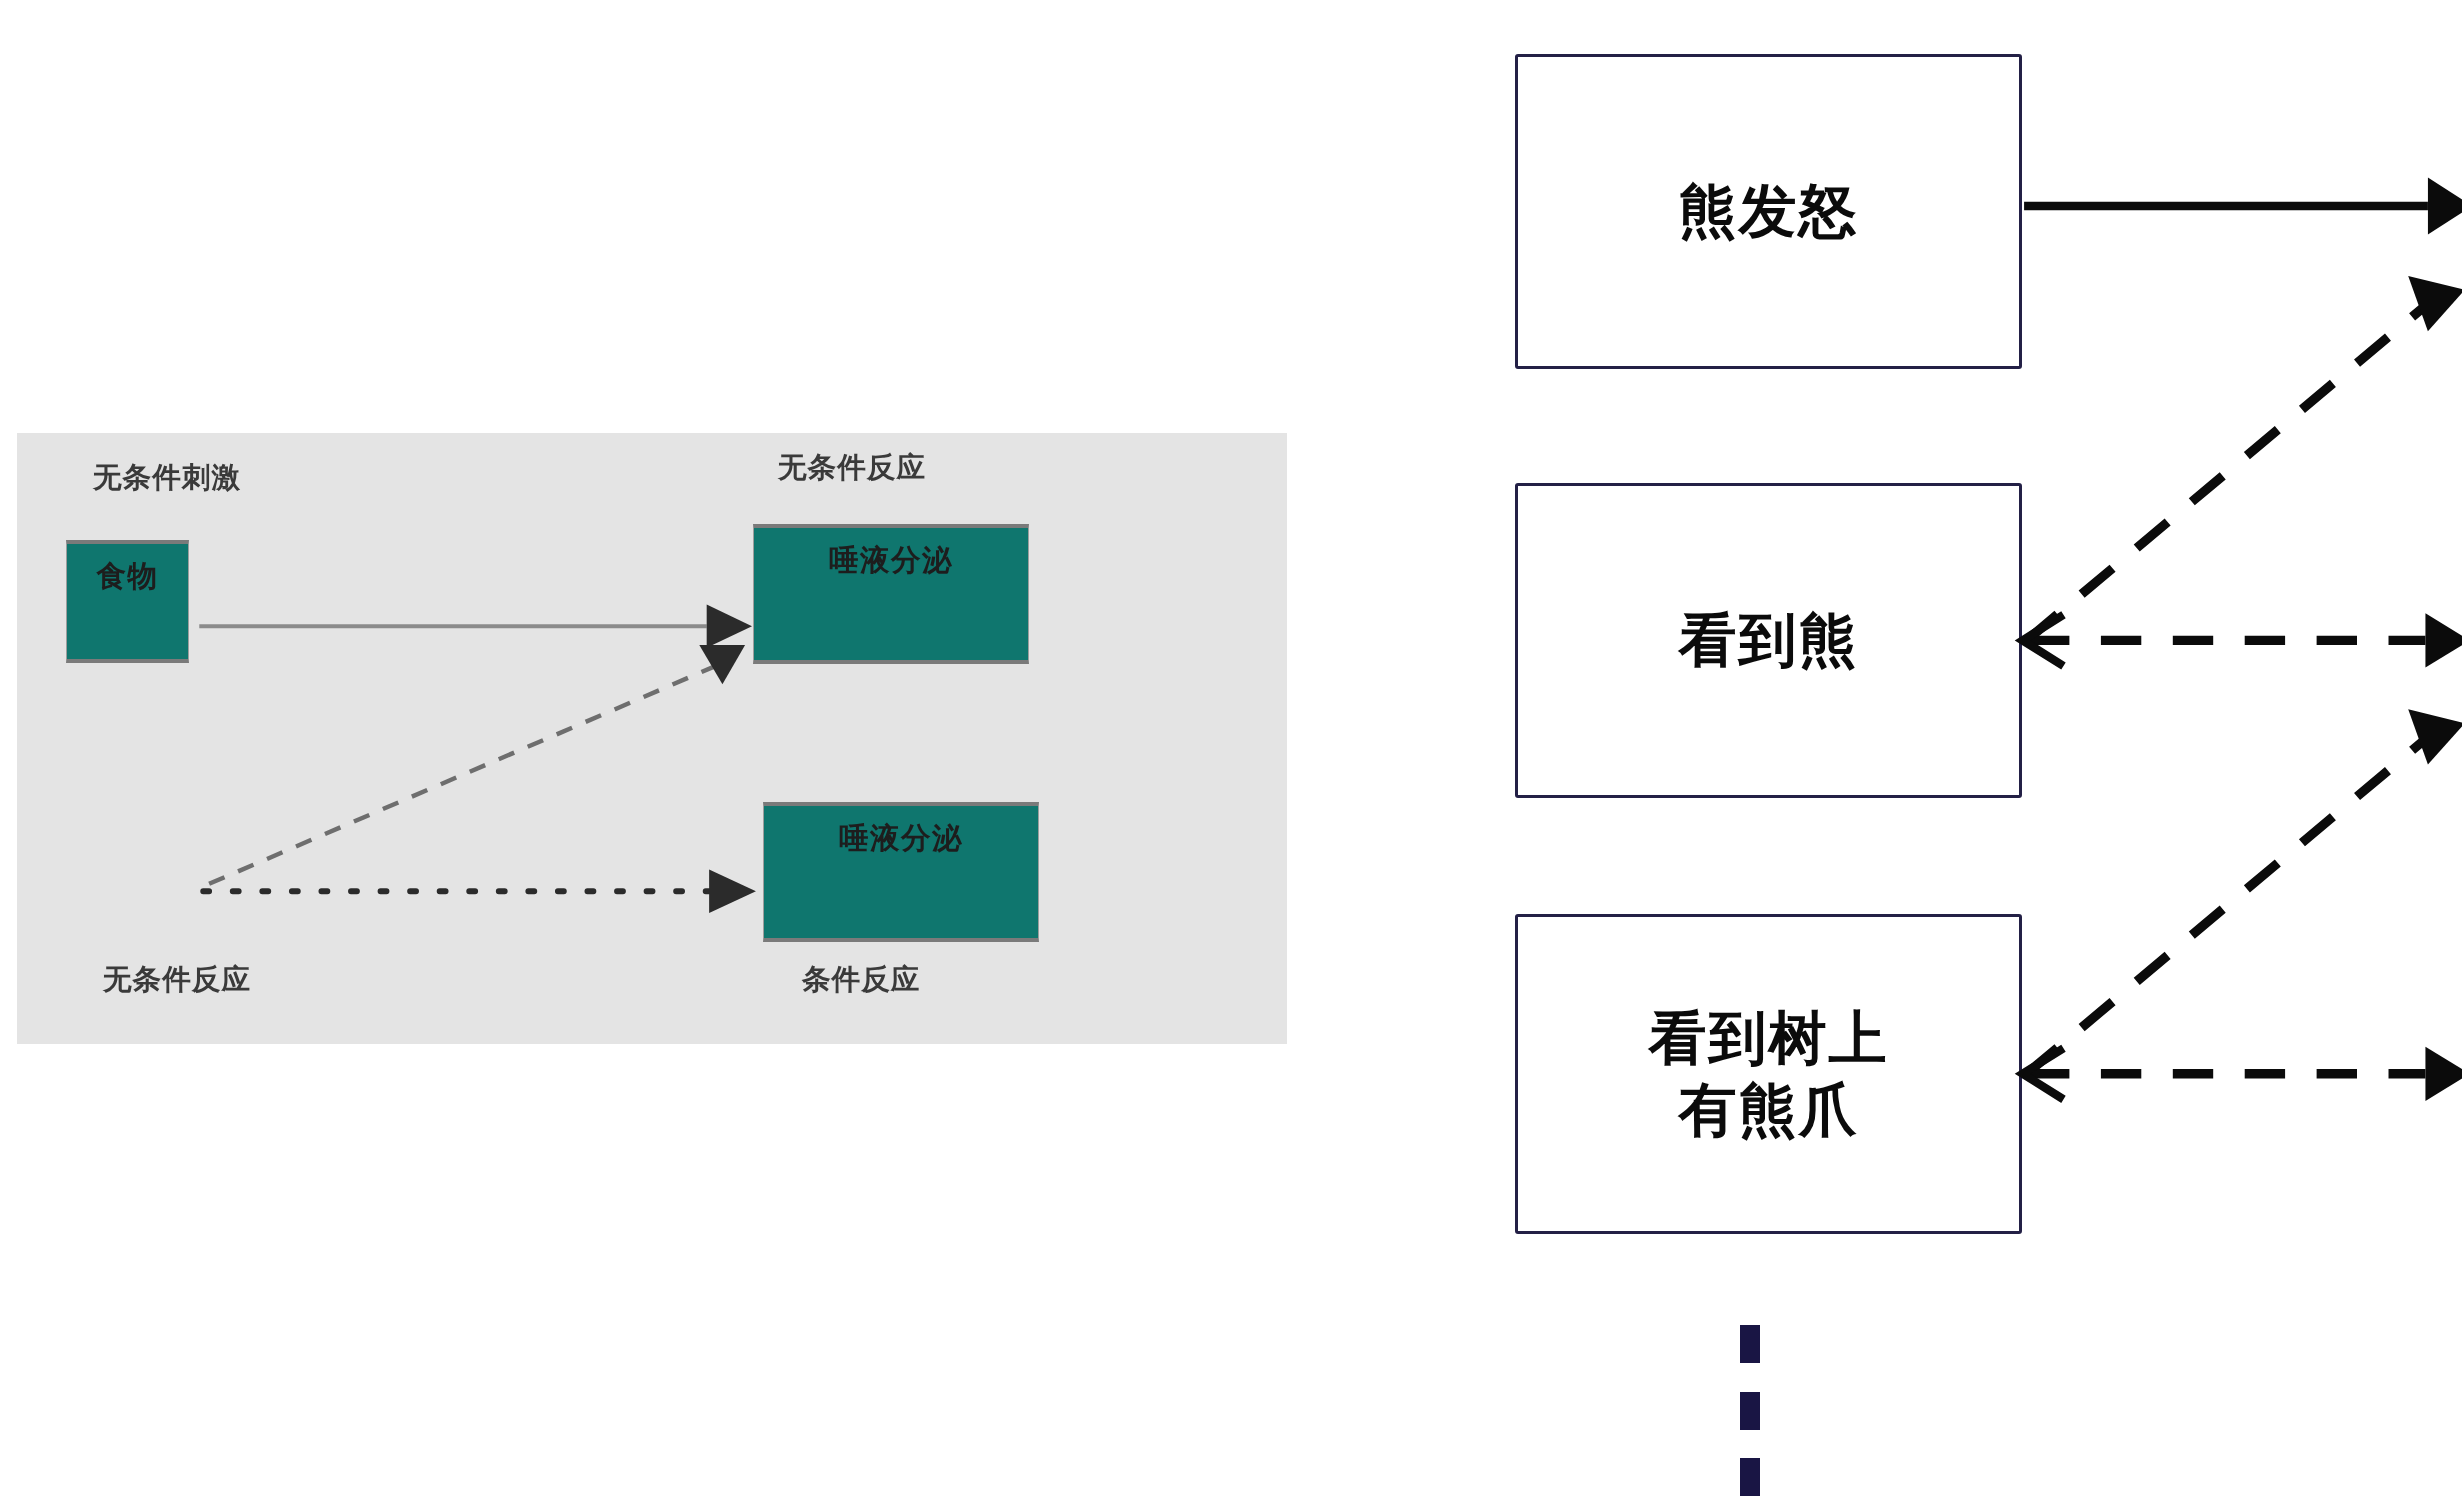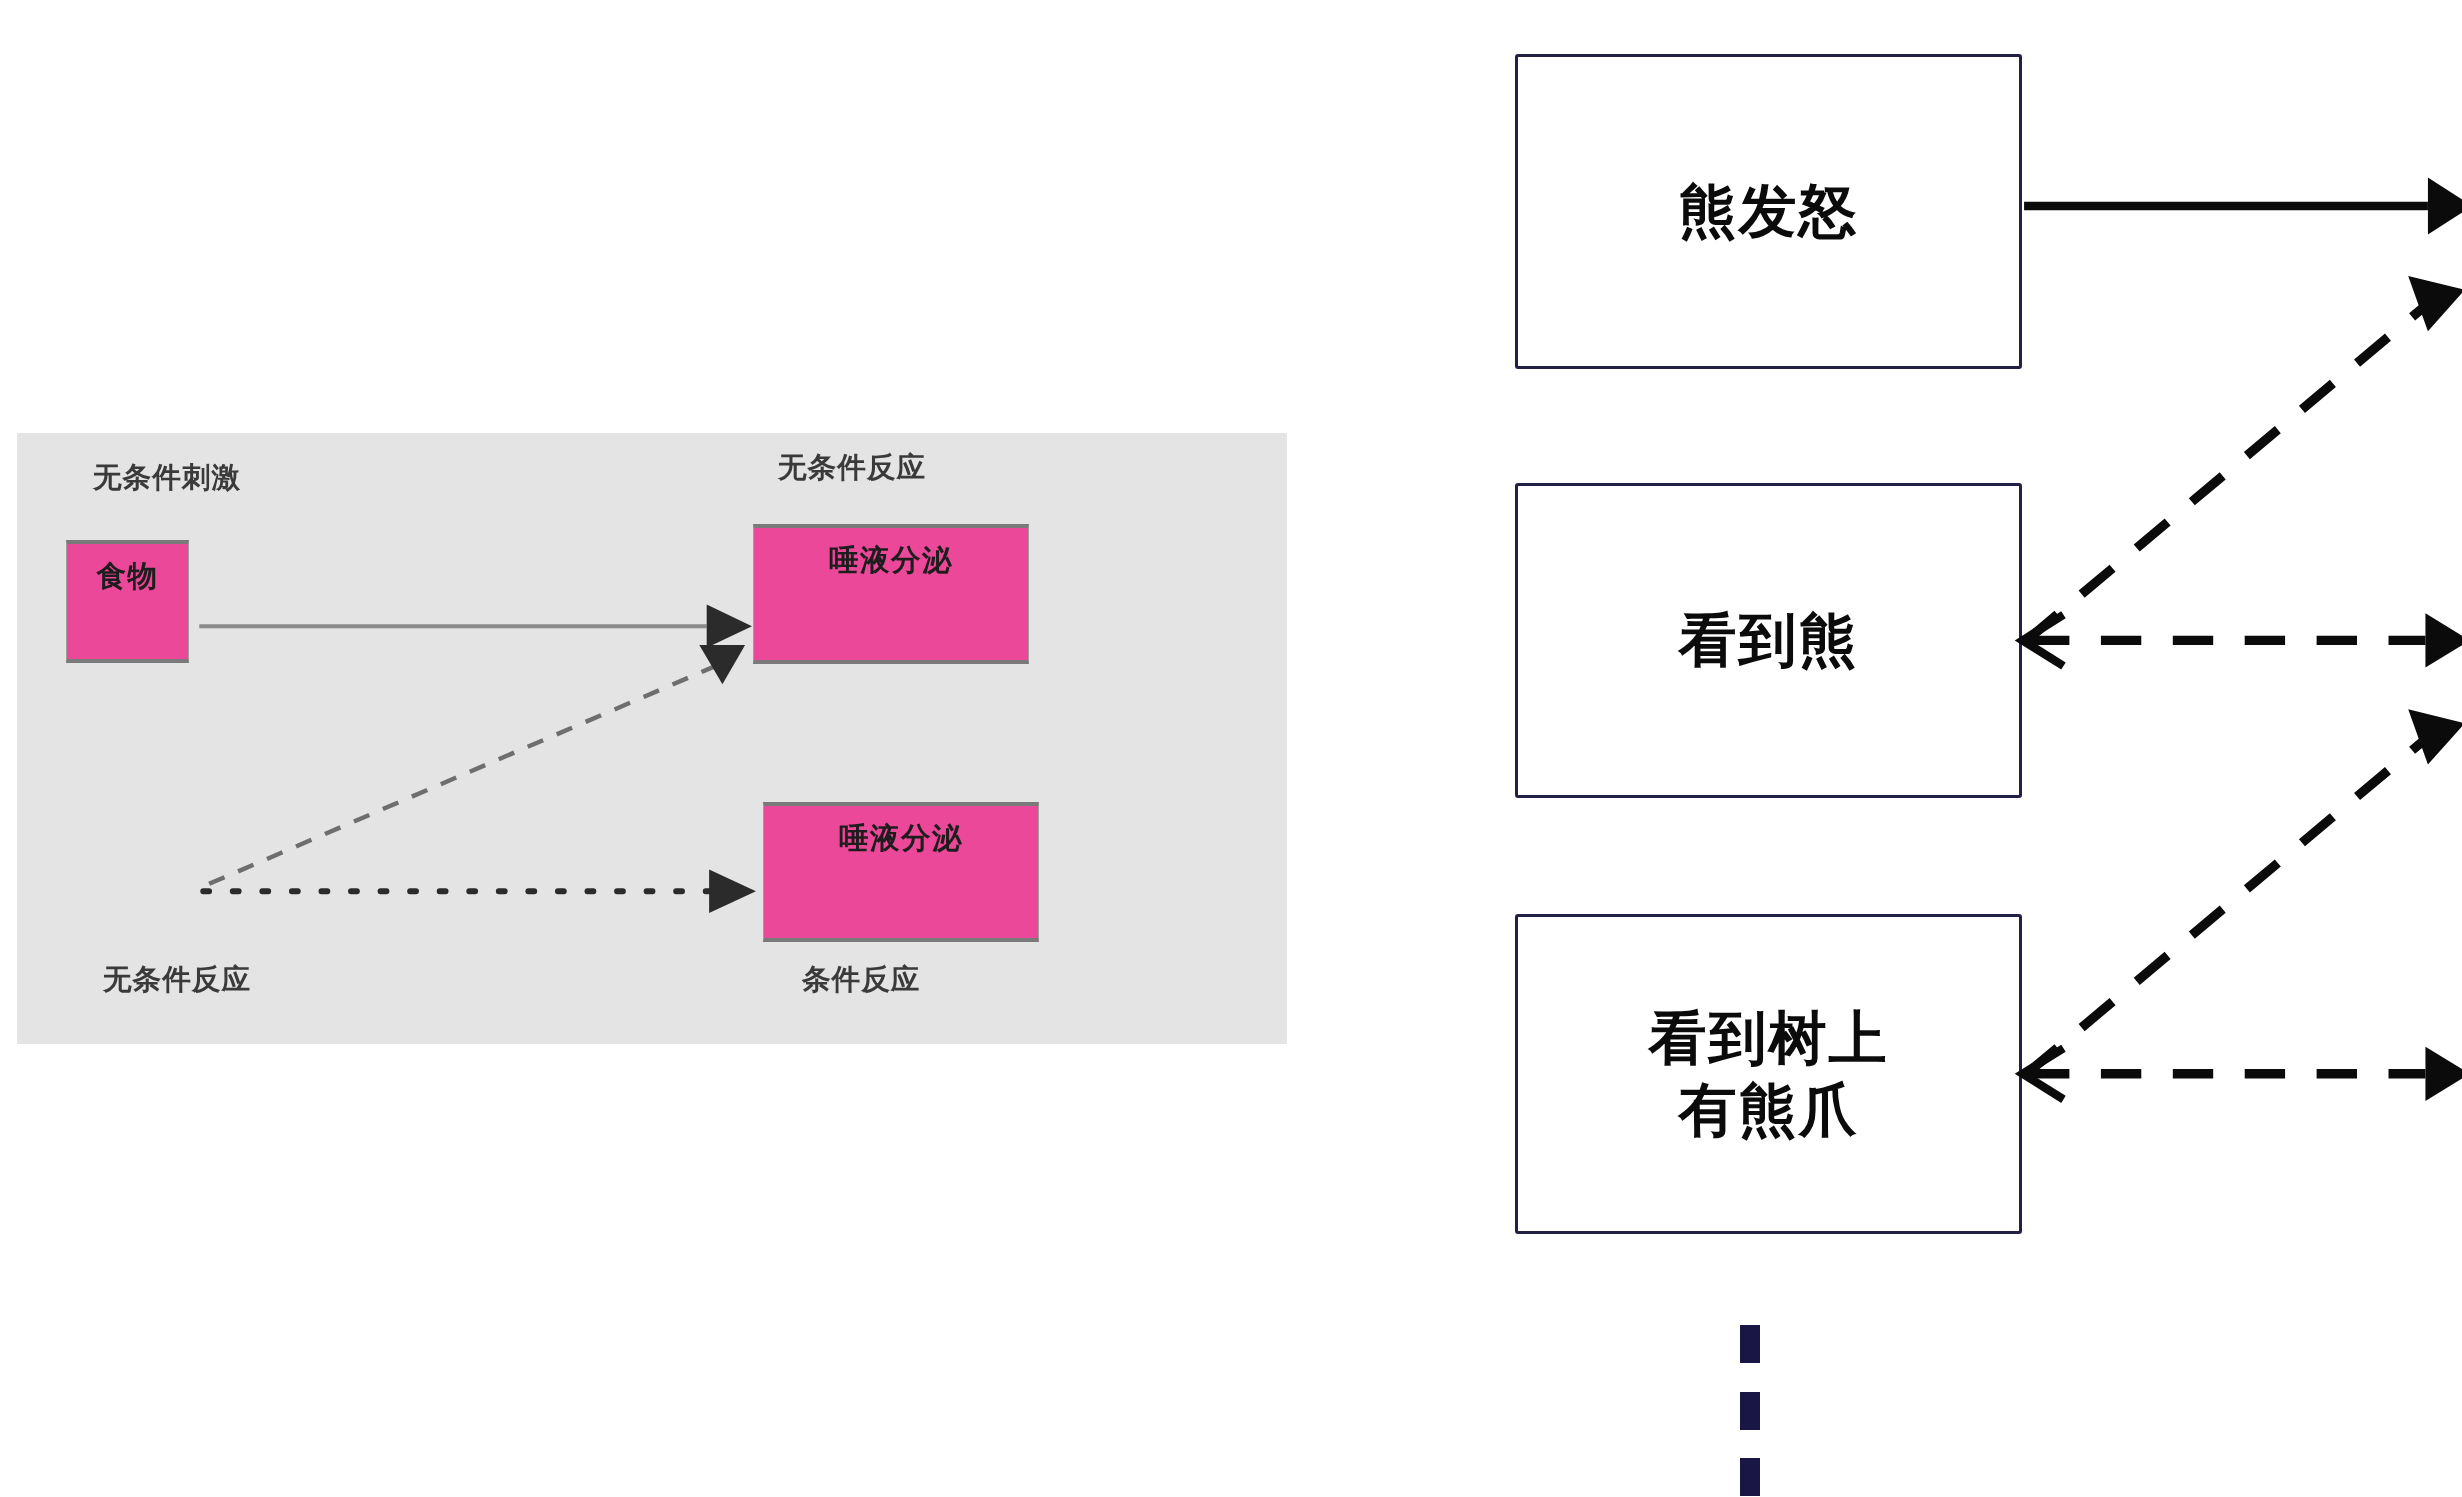--- a/index.html
+++ b/index.html
@@ -17,21 +17,21 @@
   .cc-label{
     position:absolute;color:#3a3a3a;font-weight:bold;
     font-size:28.6px;letter-spacing:1px;white-space:nowrap;
   }
   #cc-lbl-us   {left:76px;  top:24.6px;}
   #cc-lbl-ur   {left:761px; top:15px;}
   #cc-lbl-cs   {left:86px;  top:527px;}
   #cc-lbl-cr   {left:785px; top:527px;}
 
   .cc-box{
-    position:absolute;background:#ec4899;
+    position:absolute;background:#0f766e;
     border:1.5px solid #9d9d9d;
     border-top:4.4px solid #7a7a7a;
     border-bottom:4.4px solid #7a7a7a;
     color:#1d1d1d;font-weight:bold;font-size:29.5px;letter-spacing:1.5px;
     display:flex;align-items:flex-start;justify-content:center;
     padding-top:12.8px;box-sizing:border-box;
   }
   #cc-box-food   {left:49px; top:107px; width:123px;height:123px;}
   #cc-box-bell   {left:54px; top:389px; width:123px;height:123px;}
   #cc-box-sal1   {left:736px;top:91px; width:276px;height:140px;}

